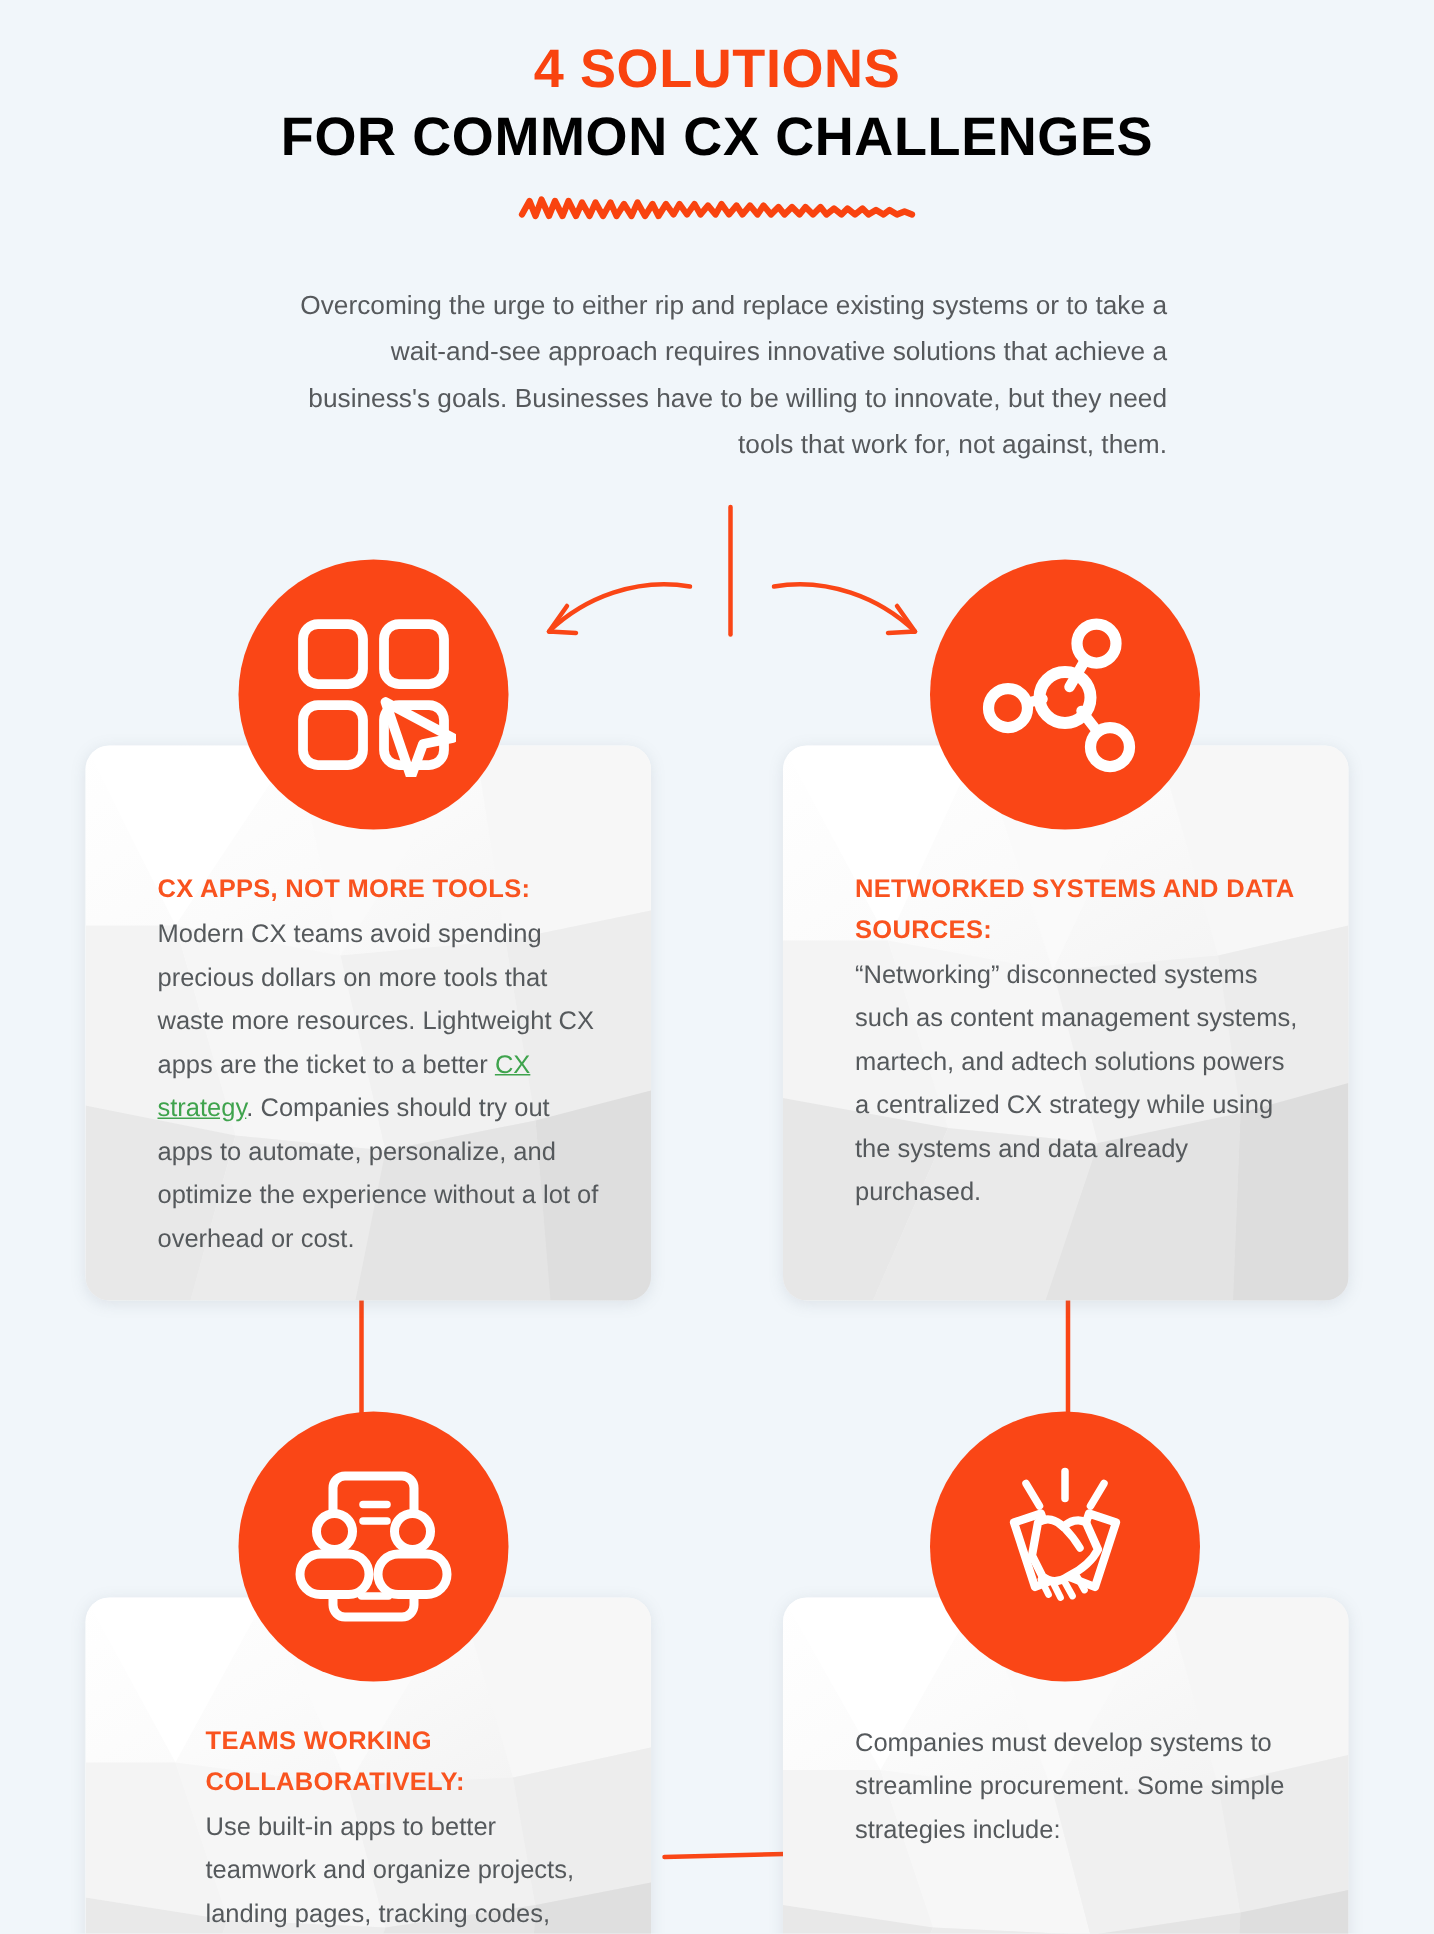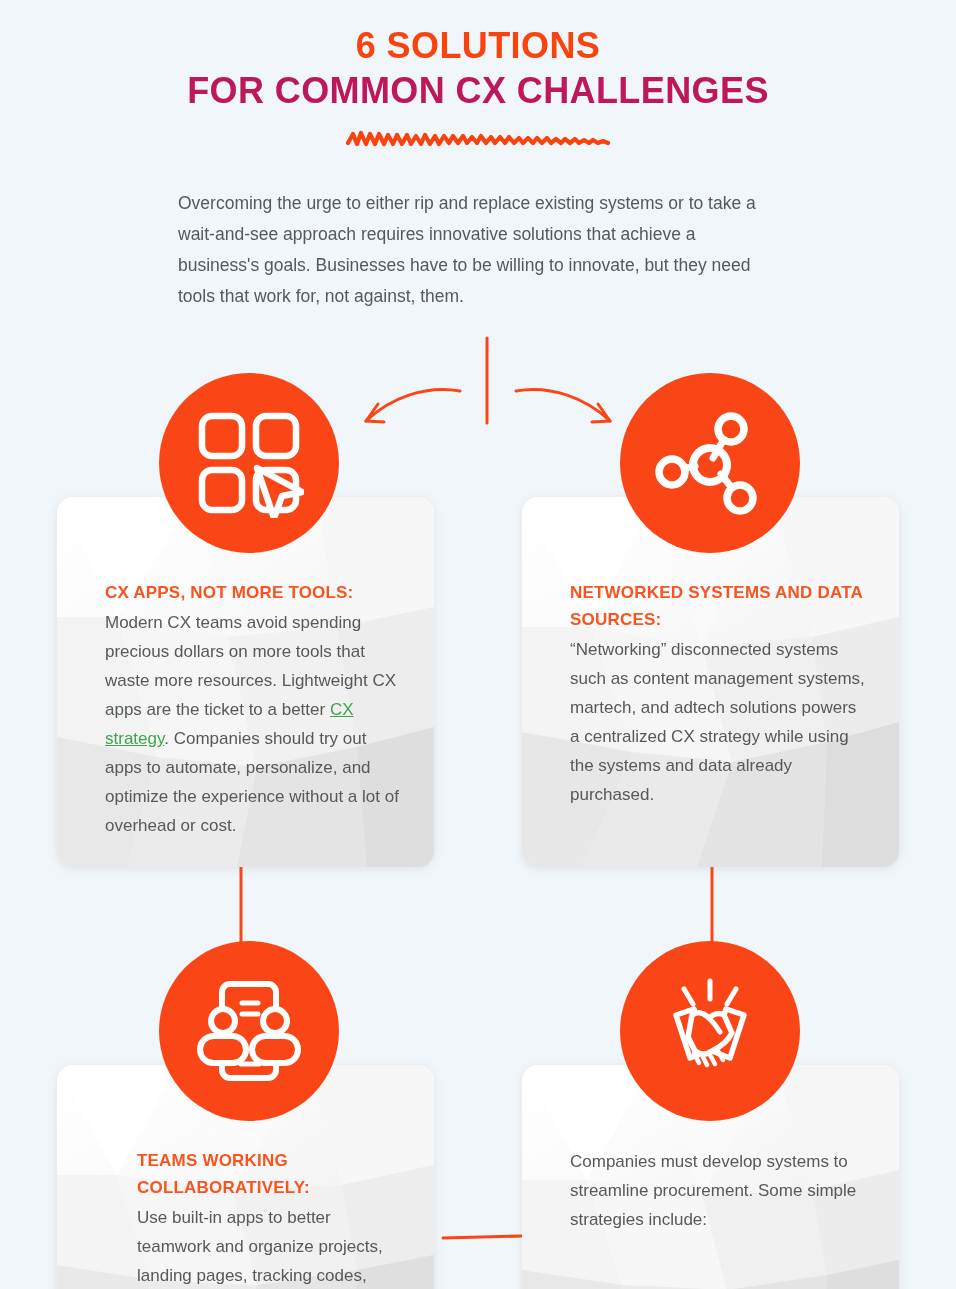--- a/index.html
+++ b/index.html
@@ -36,39 +36,39 @@
     font-size: 36px;
     font-weight: bold;
     color: #f9430f;
     letter-spacing: 0.4px;
     line-height: 44px;
   }
 
   .title-line2 {
     font-size: 36px;
     font-weight: bold;
-    color: #be185d;
+    color: #000000;
     letter-spacing: 0.4px;
     line-height: 46px;
   }
 
   .squiggle {
     margin: 12px auto 0;
     width: 268px;
     height: 26px;
     display: block;
   }
 
   
   .intro {
     position: absolute;
     top: 188px;
     left: 178px;
     width: 600px;
-    text-align: left;
+    text-align: right;
     font-size: 17.5px;
     line-height: 31px;
     color: #56595c;
   }
 
   
   .connectors {
     position: absolute;
     top: 0; left: 0;
     width: 956px;
@@ -155,21 +155,21 @@
   #circle-4 { left: 620px; top: 941px; }
 
   .circle svg { display: block; }
 </style>
 </head>
 <body>
 
 <div class="page">
 
   <div class="header">
-    <div class="title-line1">6 SOLUTIONS</div>
+    <div class="title-line1">4 SOLUTIONS</div>
     <div class="title-line2">FOR COMMON CX CHALLENGES</div>
 
     <svg class="squiggle" viewBox="0 0 268 26">
       <path d="M4,17 L9,8 L13,18 L17,7 L22,18 L26,8 L31,18 L35,8 L40,18 L44,9
                L49,18 L53,9 L58,18 L63,9 L67,18 L72,10 L77,18 L81,9 L86,18
                L91,10 L95,18 L100,10 L105,17 L109,10 L114,17 L119,10 L123,17
                L128,11 L133,17 L137,10 L142,17 L147,11 L151,17 L156,11
                L161,17 L165,11 L170,17 L175,12 L179,17 L184,12 L189,17
                L193,12 L198,17 L203,12 L207,17 L212,13 L217,17 L221,13
                L226,17 L231,13 L235,17 L240,14 L245,17 L249,14 L254,17

